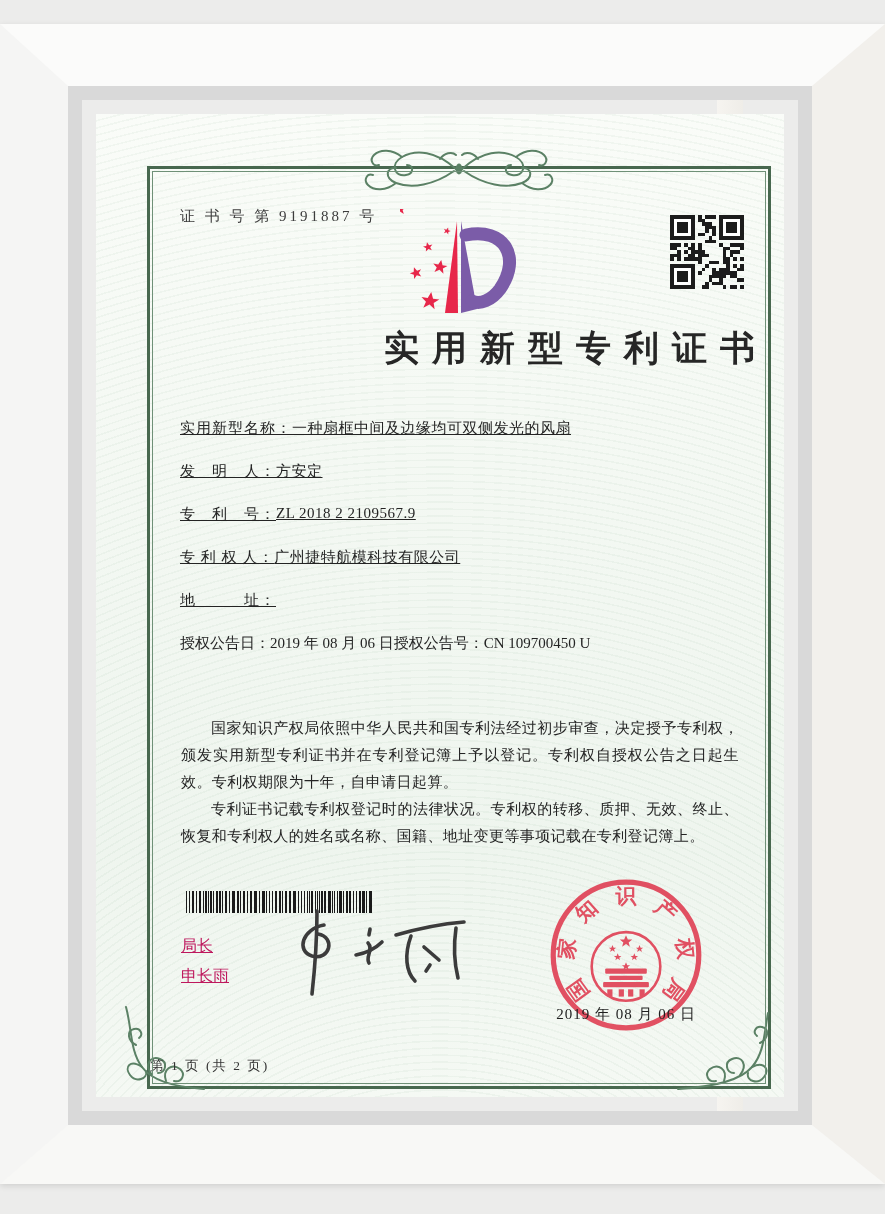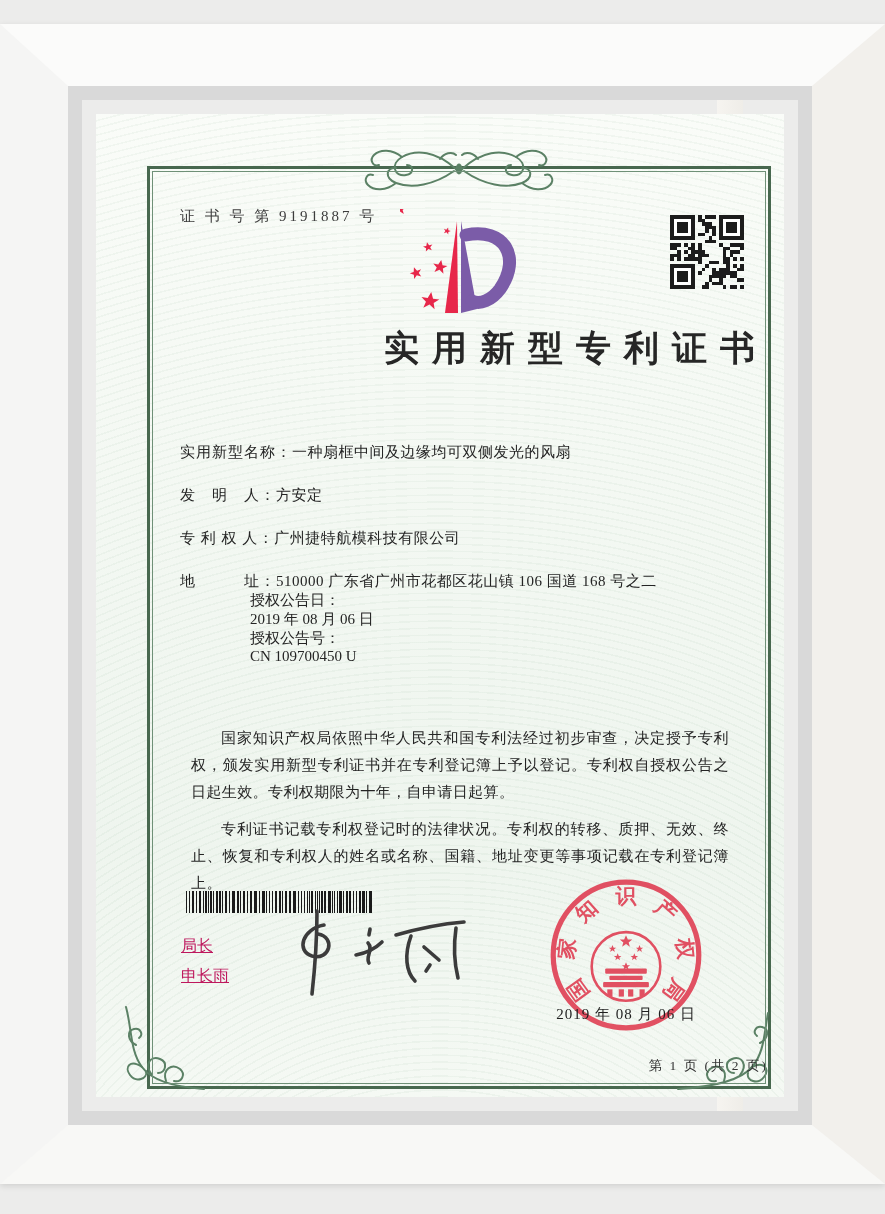--- a/index.html
+++ b/index.html
@@ -33,38 +33,38 @@
   .orn svg{display:block;}
 
   .certno{position:absolute;left:30px;top:38px;font-size:15px;letter-spacing:3px;color:#3c3c3c;}
   .logo{position:absolute;left:250px;top:40px;}
   .qr{position:absolute;left:520px;top:46px;width:74px;height:74px;}
 
   .title{position:absolute;left:0;right:0;top:156px;text-align:right;font-size:35px;
     font-weight:600;letter-spacing:13px;color:#262626;text-indent:13px;}
 
   .fields{position:absolute;left:30px;right:26px;top:250px;font-size:15px;color:#242424;}
-  .frow{display:flex;align-items:flex-end;height:43px;white-space:nowrap;}
+  .frow{display:flex;align-items:flex-start;height:43px;white-space:nowrap;text-decoration:underline;}
   .flabel{flex:0 0 auto;letter-spacing:1px;}
   .fvalue{flex:1 1 auto;letter-spacing:.5px;}
-  .grantrow{display:flex;align-items:baseline;height:43px;white-space:nowrap;flex-direction:column;}
-  .grant2{margin-left:70px;text-align:right;}
+  .grantrow{display:flex;align-items:baseline;height:43px;white-space:nowrap;}
+  .grant2{text-align:right;}
 
   .paras{position:absolute;left:31px;right:29px;top:546px;font-size:15px;line-height:27px;
     color:#242424;text-align:justify;}
-  .paras p{margin:10px;text-indent:2em;letter-spacing:.4px;}
+  .paras p{margin:0;text-indent:2em;letter-spacing:.4px;}
 
   .barcode{position:absolute;left:36px;top:722px;width:188px;height:22px;}
   .officer{position:absolute;left:31px;top:762px;font-size:16px;color:#be185d;line-height:30px;text-decoration:underline;}
   .sig{position:absolute;left:118px;top:736px;}
 
   .seal{position:absolute;left:398px;top:708px;width:156px;height:156px;}
   .sealdate{position:absolute;left:386px;top:836px;width:180px;text-align:center;
     font-size:15px;color:#1e1e1e;letter-spacing:1px;z-index:3;}
-  .pagenote{position:absolute;left:0;right:0;top:888px;text-align:right;font-size:13.5px;
+  .pagenote{position:absolute;left:0;right:0;top:888px;text-align:left;font-size:13.5px;
     color:#333;letter-spacing:2px;}
   .backnote{position:absolute;left:0;right:0;top:982px;text-align:center;font-size:13.5px;
     color:#3a3a3a;letter-spacing:3px;}
 </style>
 </head>
 <body>
 
 <div class="stage">
   <div class="bevel-left"></div>
   <div class="bevel-right"></div>
@@ -266,26 +266,29 @@
           <div class="fields">
             <div class="frow">
               <span class="flabel">实用新型名称：</span>
               <span class="fvalue">一种扇框中间及边缘均可双侧发光的风扇</span>
             </div>
             <div class="frow">
               <span class="flabel">发　明　人：</span>
               <span class="fvalue">方安定</span>
             </div>
             <div class="frow">
+              <span class="flabel">专　利　号：</span>
+              <span class="fvalue">ZL 2018 2 2109567.9</span>
+            </div>
+            <div class="frow">
               <span class="flabel">专 利 权 人：</span>
               <span class="fvalue">广州捷特航模科技有限公司</span>
             </div>
             <div class="frow">
               <span class="flabel">地　　　址：</span>
-              <span class="fvalue">510000 广东省广州市花都区花山镇 106 国道 168 号之二</span>
             </div>
             <div class="grantrow">
               <span>授权公告日：</span>
               <span>2019 年 08 月 06 日</span>
               <span class="grant2">授权公告号：</span>
               <span>CN 109700450 U</span>
             </div>
           </div>
 
           <div class="paras">

